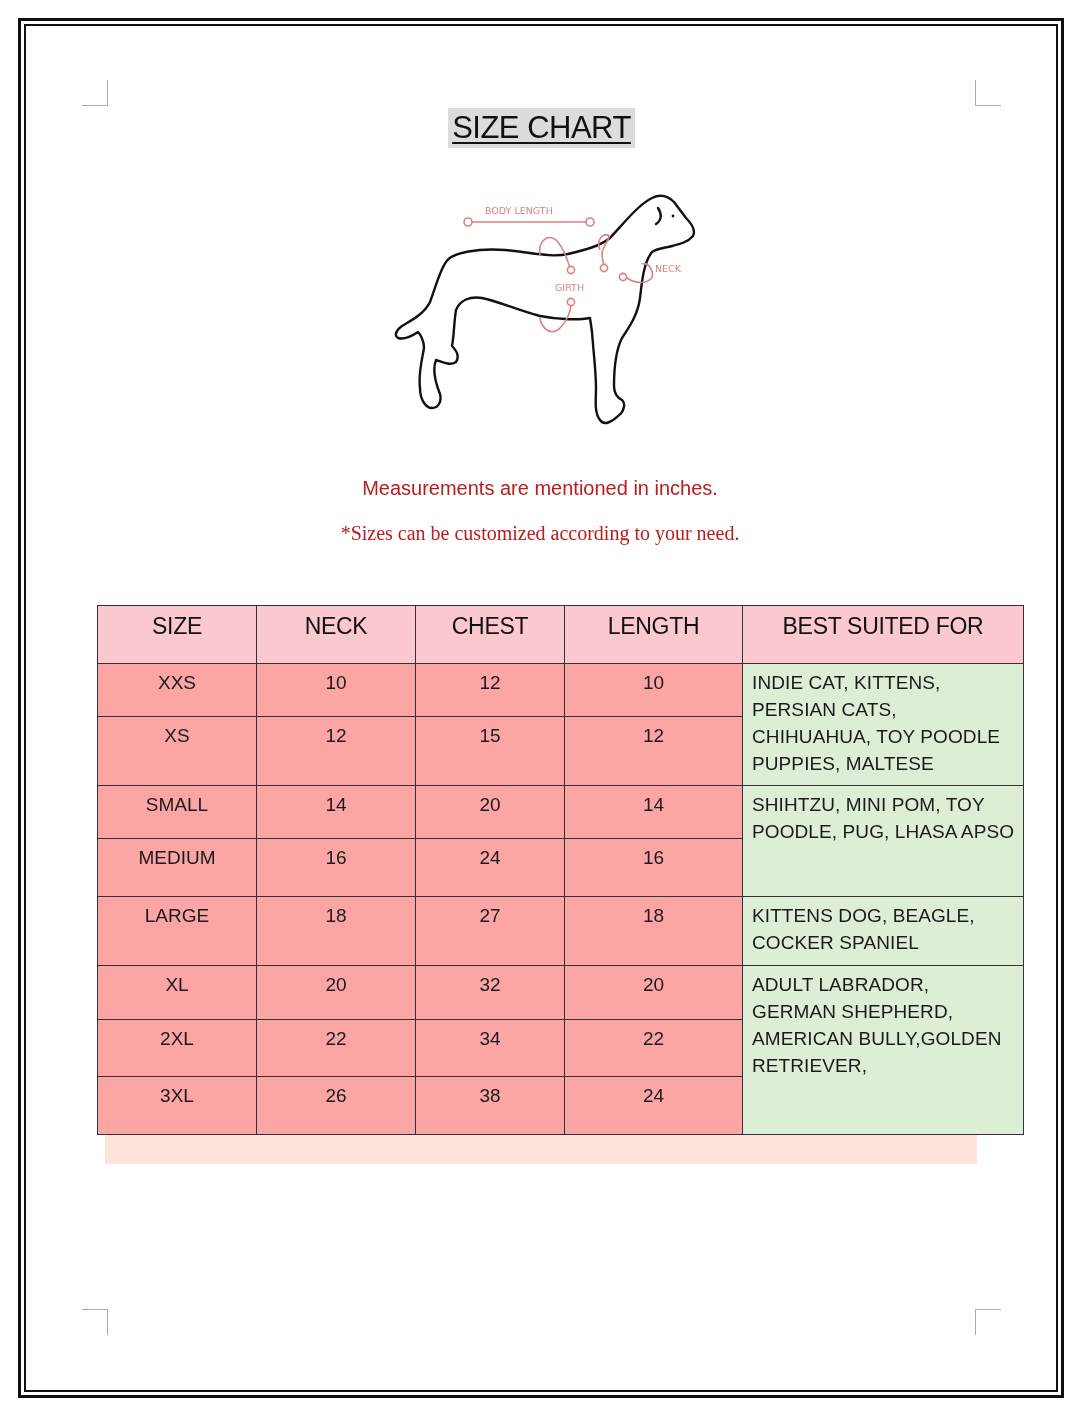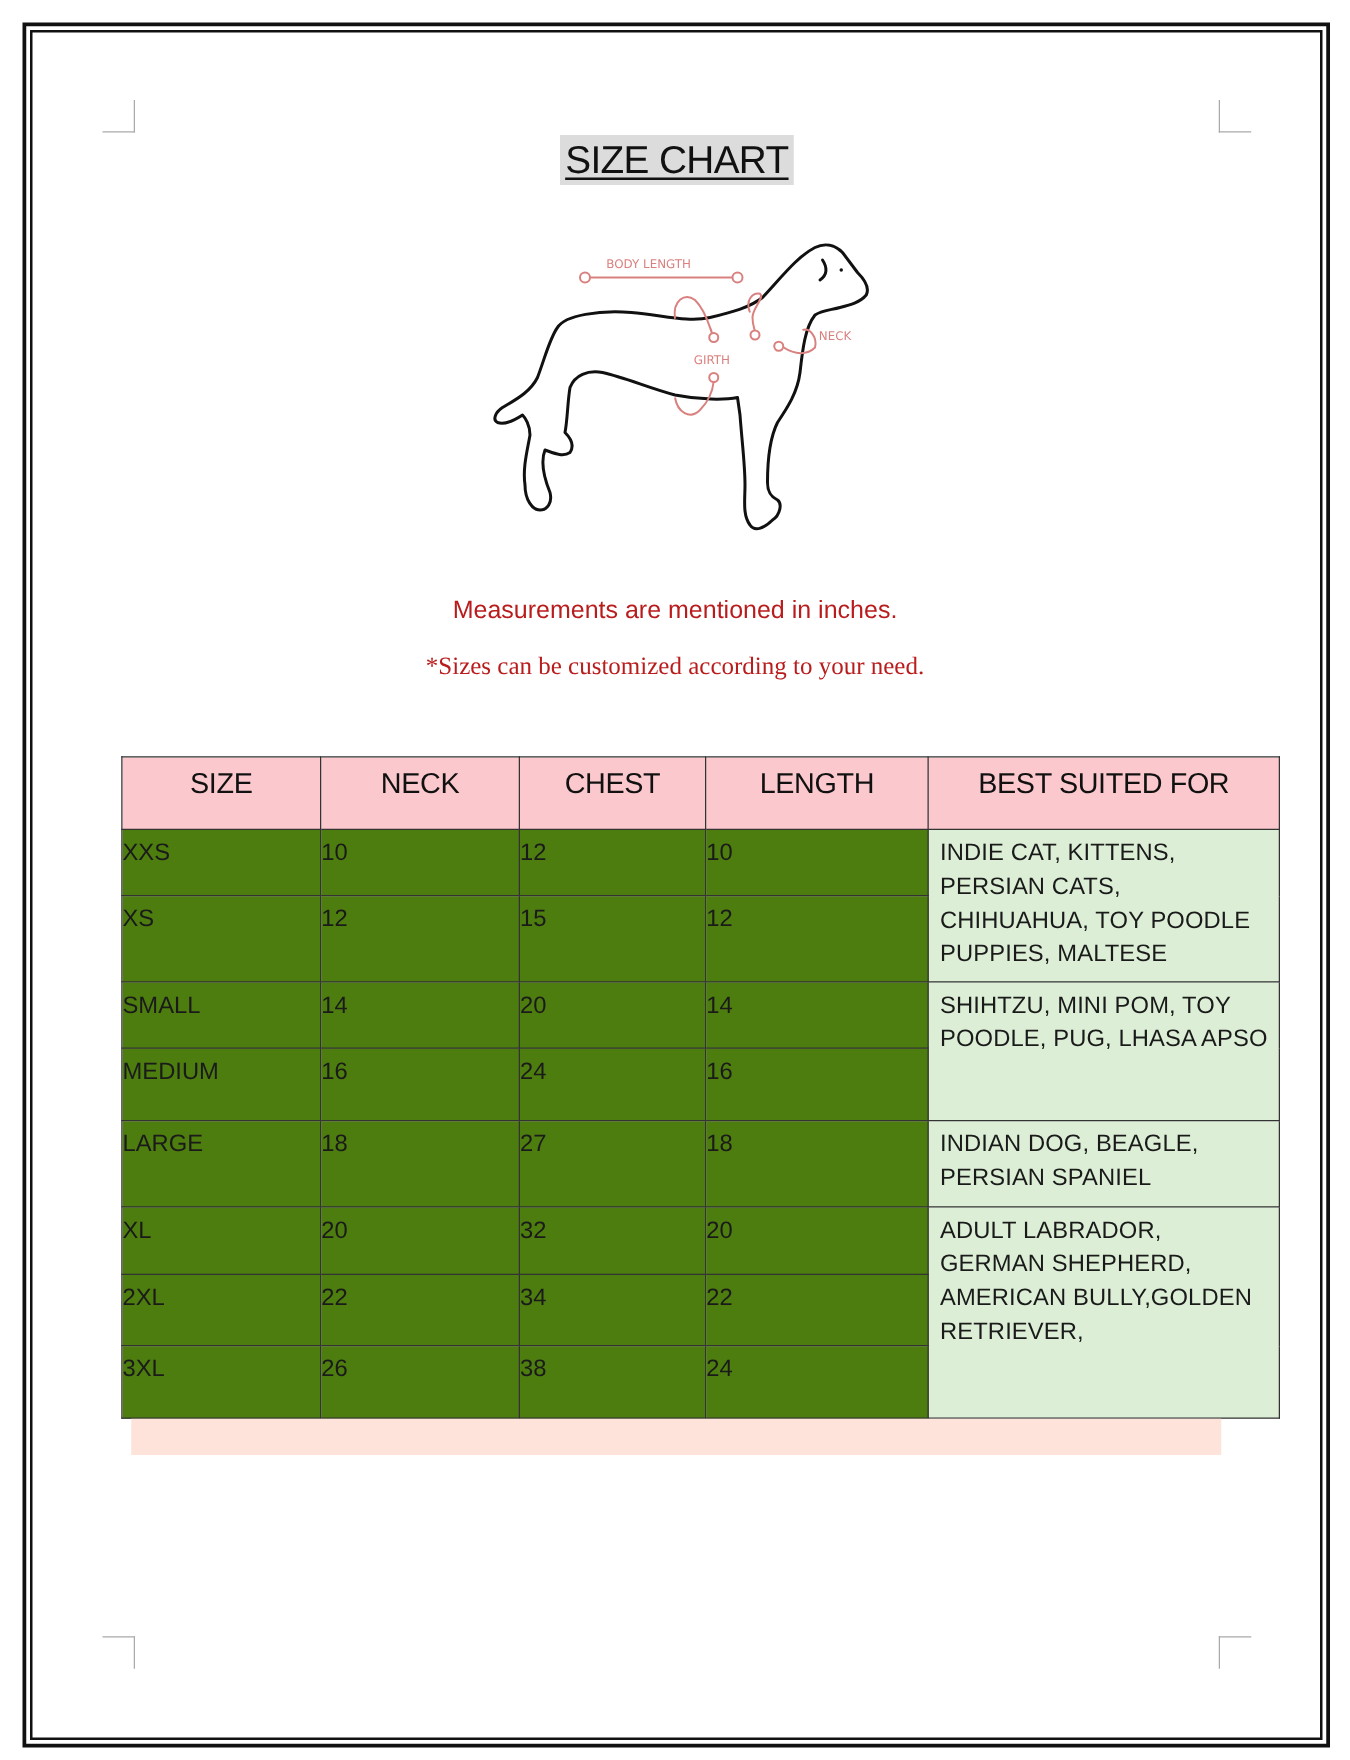--- a/index.html
+++ b/index.html
@@ -27,21 +27,21 @@
   .dog { position: absolute; left: 390px; top: 190px; width: 320px; height: 245px; }
 
   .note { position: absolute; left: 0; width: 1080px; text-align: center; font-size: 20px; color: #b91c1c; }
   .note.n1 { top: 477px; }
   .note.n2 { top: 522px; font-family: Liberation Serif, serif; }
 
   .table-wrap { position: absolute; left: 97px; top: 605px; width: 926px; }
   table { border-collapse: collapse; width: 926px; table-layout: fixed; }
   th, td { border: 1px solid #333; vertical-align: top; }
   th { background: #fbc9cd; height: 58px; font-size: 23px; font-weight: normal; color: #111; text-align: center; padding-top: 2px; line-height: 36px; letter-spacing: -0.3px; }
-  td.num { background: #4d7c0f; font-size: 19px; padding-top: 7px; line-height: 24px; }
+  td.num { background: #fca5a5; font-size: 19px; text-align: center; padding-top: 7px; line-height: 24px; }
   td.best { background: #dcefd6; font-size: 19px; text-align: left; padding: 5px 8px 0 9px; line-height: 27px; letter-spacing: 0.1px; }
   .r-xxs { height: 53px; }
   .r-xs { height: 69px; }
   .r-small { height: 53px; }
   .r-medium { height: 58px; }
   .r-large { height: 69px; }
   .r-xl { height: 54px; }
   .r-2xl { height: 57px; }
   .r-3xl { height: 58px; }
 
@@ -173,21 +173,21 @@
         <td class="num">MEDIUM</td>
         <td class="num">16</td>
         <td class="num">24</td>
         <td class="num">16</td>
       </tr>
       <tr class="r-large">
         <td class="num">LARGE</td>
         <td class="num">18</td>
         <td class="num">27</td>
         <td class="num">18</td>
-        <td class="best">INDIAN DOG, BEAGLE, PERSIAN SPANIEL</td>
+        <td class="best">KITTENS DOG, BEAGLE, COCKER SPANIEL</td>
       </tr>
       <tr class="r-xl">
         <td class="num">XL</td>
         <td class="num">20</td>
         <td class="num">32</td>
         <td class="num">20</td>
         <td class="best" rowspan="3">ADULT LABRADOR, GERMAN SHEPHERD, AMERICAN BULLY,GOLDEN RETRIEVER,</td>
       </tr>
       <tr class="r-2xl">
         <td class="num">2XL</td>

